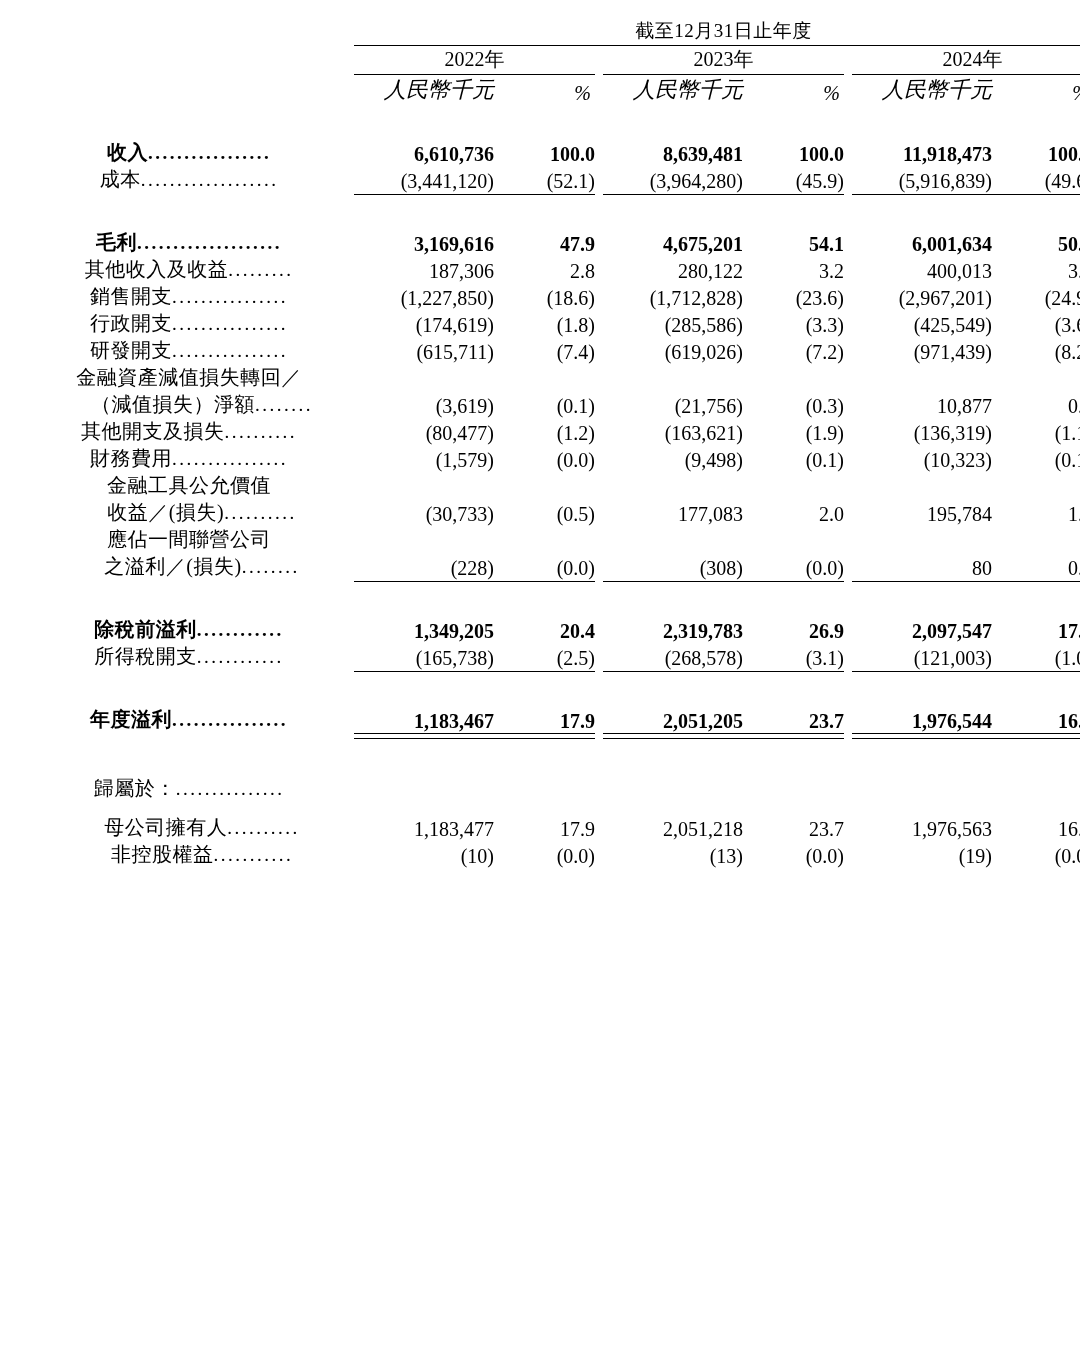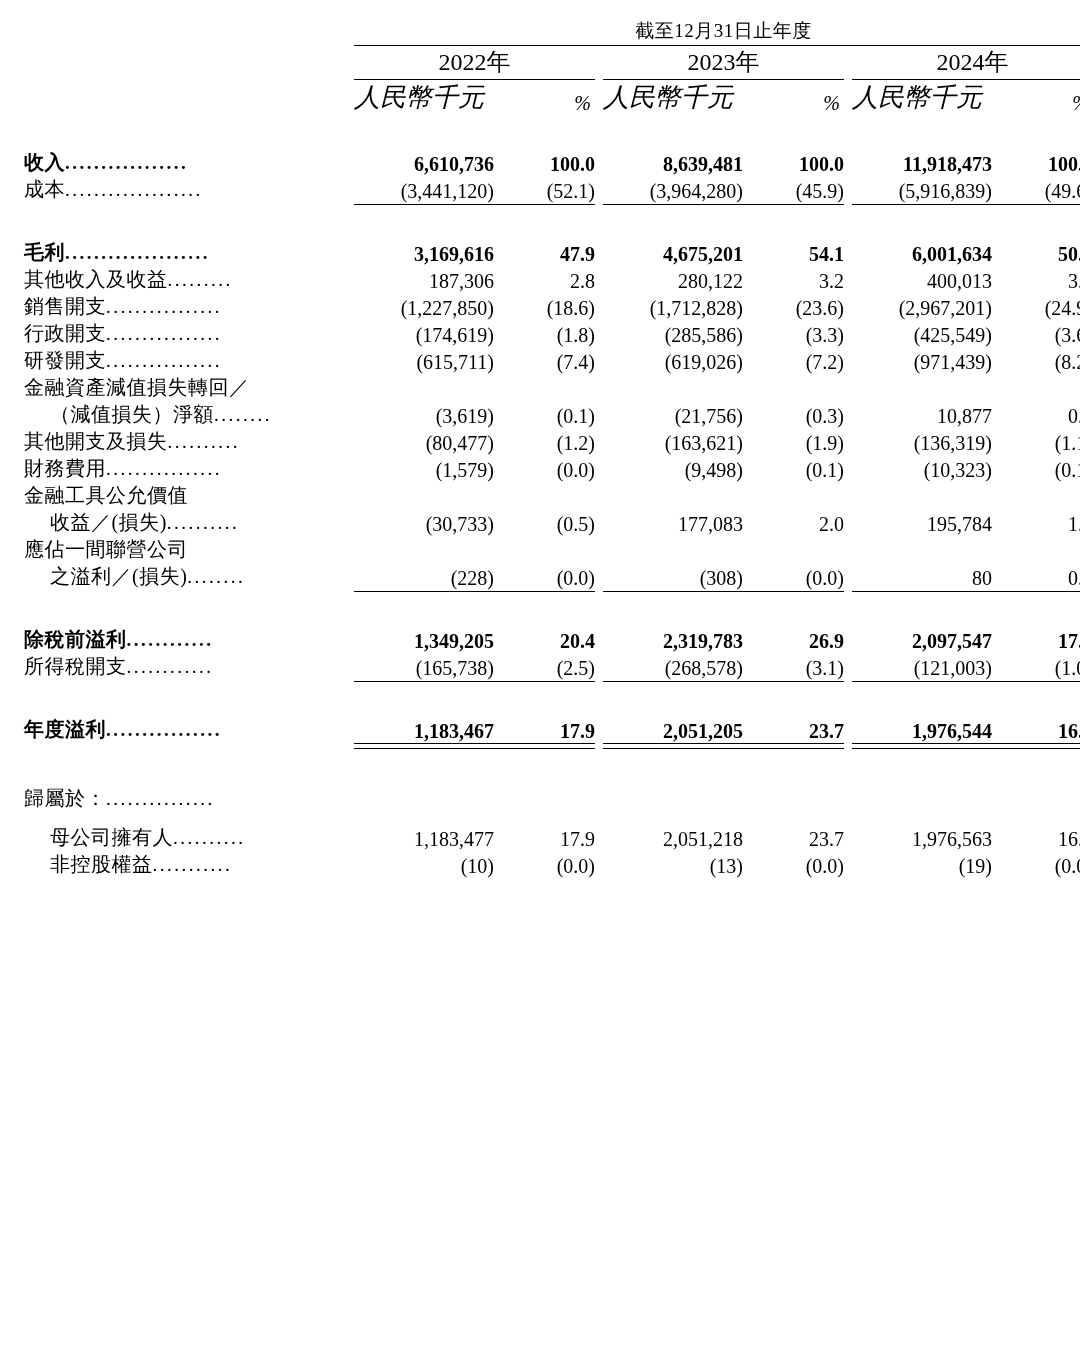--- a/index.html
+++ b/index.html
@@ -46,47 +46,48 @@
     letter-spacing: 0.5px;
   }
   .rule-top td {
     border-bottom: 1.6px solid #000;
     height: 1px;
     font-size: 0;
     line-height: 0;
   }
   .yr {
     text-align: center;
-    font-size: 24px;
+    font-size: 20px;
     font-weight: bold;
     padding: 8px 0 6px 0;
   }
   .rule-yr td {
     border-bottom: 1.4px solid #000;
     height: 1px;
     font-size: 0;
     line-height: 0;
   }
   .unit {
-    text-align: left;
+    text-align: right;
     font-style: italic;
-    font-size: 26px;
+    font-size: 22px;
     padding: 10px 0 6px 0;
     white-space: nowrap;
   }
   .unit.pct { text-align: right; padding-right: 4px; }
 
   .spacer-lg td { height: 34px; font-size: 0; line-height: 0; }
   .spacer-sm td { height: 12px; font-size: 0; line-height: 0; }
 
   td.label {
     font-size: 20px;
     white-space: nowrap;
     padding: 5px 0 5px 0;
     letter-spacing: 0.5px;
+    text-align: center;
   }
   td.label .dots {
     letter-spacing: 2.5px;
     font-size: 19px;
   }
   td.label.indent { padding-left: 26px; }
   td.num, td.pct {
     text-align: right;
     font-size: 20px;
     white-space: nowrap;

